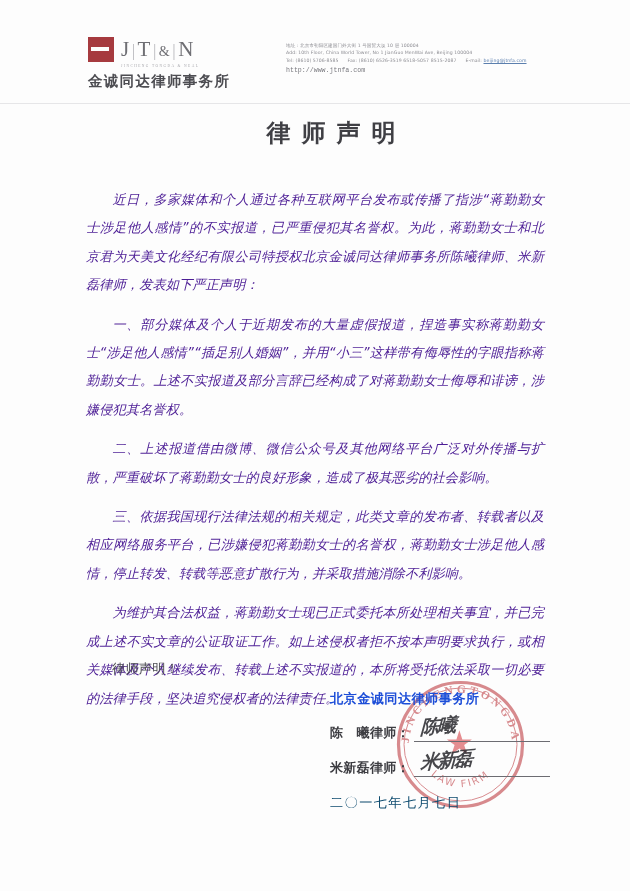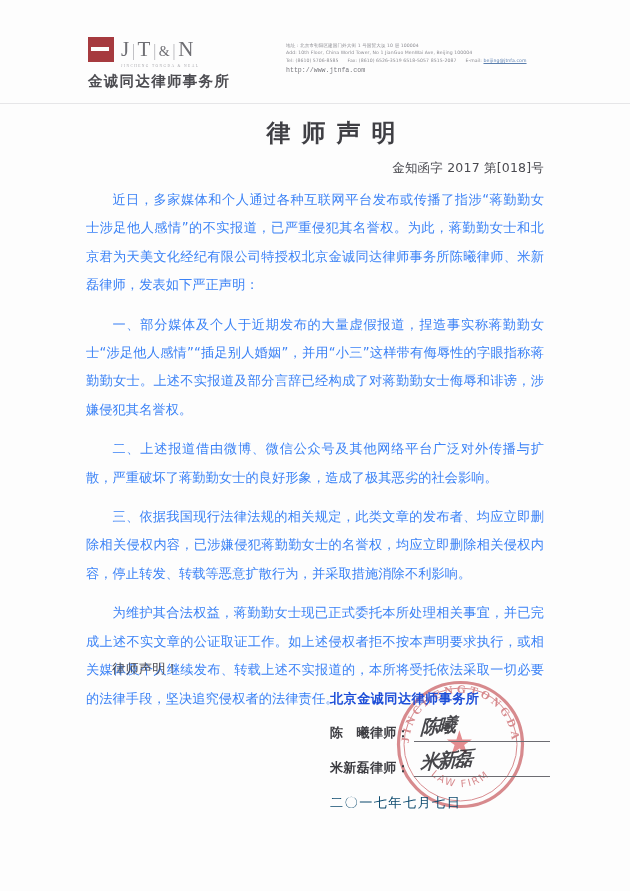--- a/index.html
+++ b/index.html
@@ -161,23 +161,24 @@
     position: absolute;
     left: 86px;
     top: 186px;
     width: 458px;
   }
   .para {
     font-size: 13.2px;
     line-height: 28.4px;
     text-align: justify;
     text-justify: inter-ideograph;
-    color: #3b82f6;
+    color: #4c1d95;
     margin: 0 0 11px 0;
     letter-spacing: 0.1px;
+    font-style: italic;
   }
   .para.indent { text-indent: 26.4px; }
   .para.tight { margin-bottom: 10px; }
 
   
   .sign-block {
     position: absolute;
     left: 330px;
     top: 690px;
     width: 220px;
@@ -272,27 +273,26 @@
       <div class="contact-line">地址：北京市朝阳区建国门外大街 1 号国贸大厦 10 层      100004</div>
       <div class="contact-line">Add: 10th Floor, China World Tower, No 1 JianGuo MenWai Ave, Beijing      100004</div>
       <div class="contact-line"><span>Tel: (8610) 5706-8585</span><span class="gap"></span><span>Fax: (8610) 6526-3519   6518-5057   8515-2087</span><span class="gap"></span><span>E-mail:</span>&nbsp;<span class="mail">beijing@jtnfa.com</span></div>
       <div class="contact-url">http://www.jtnfa.com</div>
     </div>
 
     <div class="rule"></div>
   </div>
 
   <div class="doc-title">律师声明</div>
-  <div class="doc-number">金知函字 2017 第[018]号</div>
 
   <div class="body-copy">
     <p class="para indent">近日，多家媒体和个人通过各种互联网平台发布或传播了指涉“蒋勤勤女士涉足他人感情”的不实报道，已严重侵犯其名誉权。为此，蒋勤勤女士和北京君为天美文化经纪有限公司特授权北京金诚同达律师事务所陈曦律师、米新磊律师，发表如下严正声明：</p>
     <p class="para indent">一、部分媒体及个人于近期发布的大量虚假报道，捏造事实称蒋勤勤女士“涉足他人感情”“插足别人婚姻”，并用“小三”这样带有侮辱性的字眼指称蒋勤勤女士。上述不实报道及部分言辞已经构成了对蒋勤勤女士侮辱和诽谤，涉嫌侵犯其名誉权。</p>
     <p class="para indent">二、上述报道借由微博、微信公众号及其他网络平台广泛对外传播与扩散，严重破坏了蒋勤勤女士的良好形象，造成了极其恶劣的社会影响。</p>
-    <p class="para indent">三、依据我国现行法律法规的相关规定，此类文章的发布者、均应立即删除相关侵权内容，已涉嫌侵犯蒋勤勤女士的名誉权，均应立即删除相关侵权内容，停止转发、转载等恶意扩散行为，并采取措施消除不利影响。</p>
+    <p class="para indent">三、依据我国现行法律法规的相关规定，此类文章的发布者、转载者以及相应网络服务平台，已涉嫌侵犯蒋勤勤女士的名誉权，蒋勤勤女士涉足他人感情，停止转发、转载等恶意扩散行为，并采取措施消除不利影响。</p>
     <p class="para indent tight">为维护其合法权益，蒋勤勤女士现已正式委托本所处理相关事宜，并已完成上述不实文章的公证取证工作。如上述侵权者拒不按本声明要求执行，或相关媒体及个人继续发布、转载上述不实报道的，本所将受托依法采取一切必要的法律手段，坚决追究侵权者的法律责任。</p>
   </div>
 
   <div class="closing">律师声明！</div>
 
   <div class="seal">
     <svg width="137" height="137" viewBox="0 0 137 137" xmlns="http://www.w3.org/2000/svg">
       <defs>
         <path id="arcTop" d="M 17,68.5 A 51.5,51.5 0 0 1 120,68.5" fill="none"></path>
         <path id="arcBottom" d="M 26,68.5 A 42.5,42.5 0 0 0 111,68.5" fill="none"></path>

